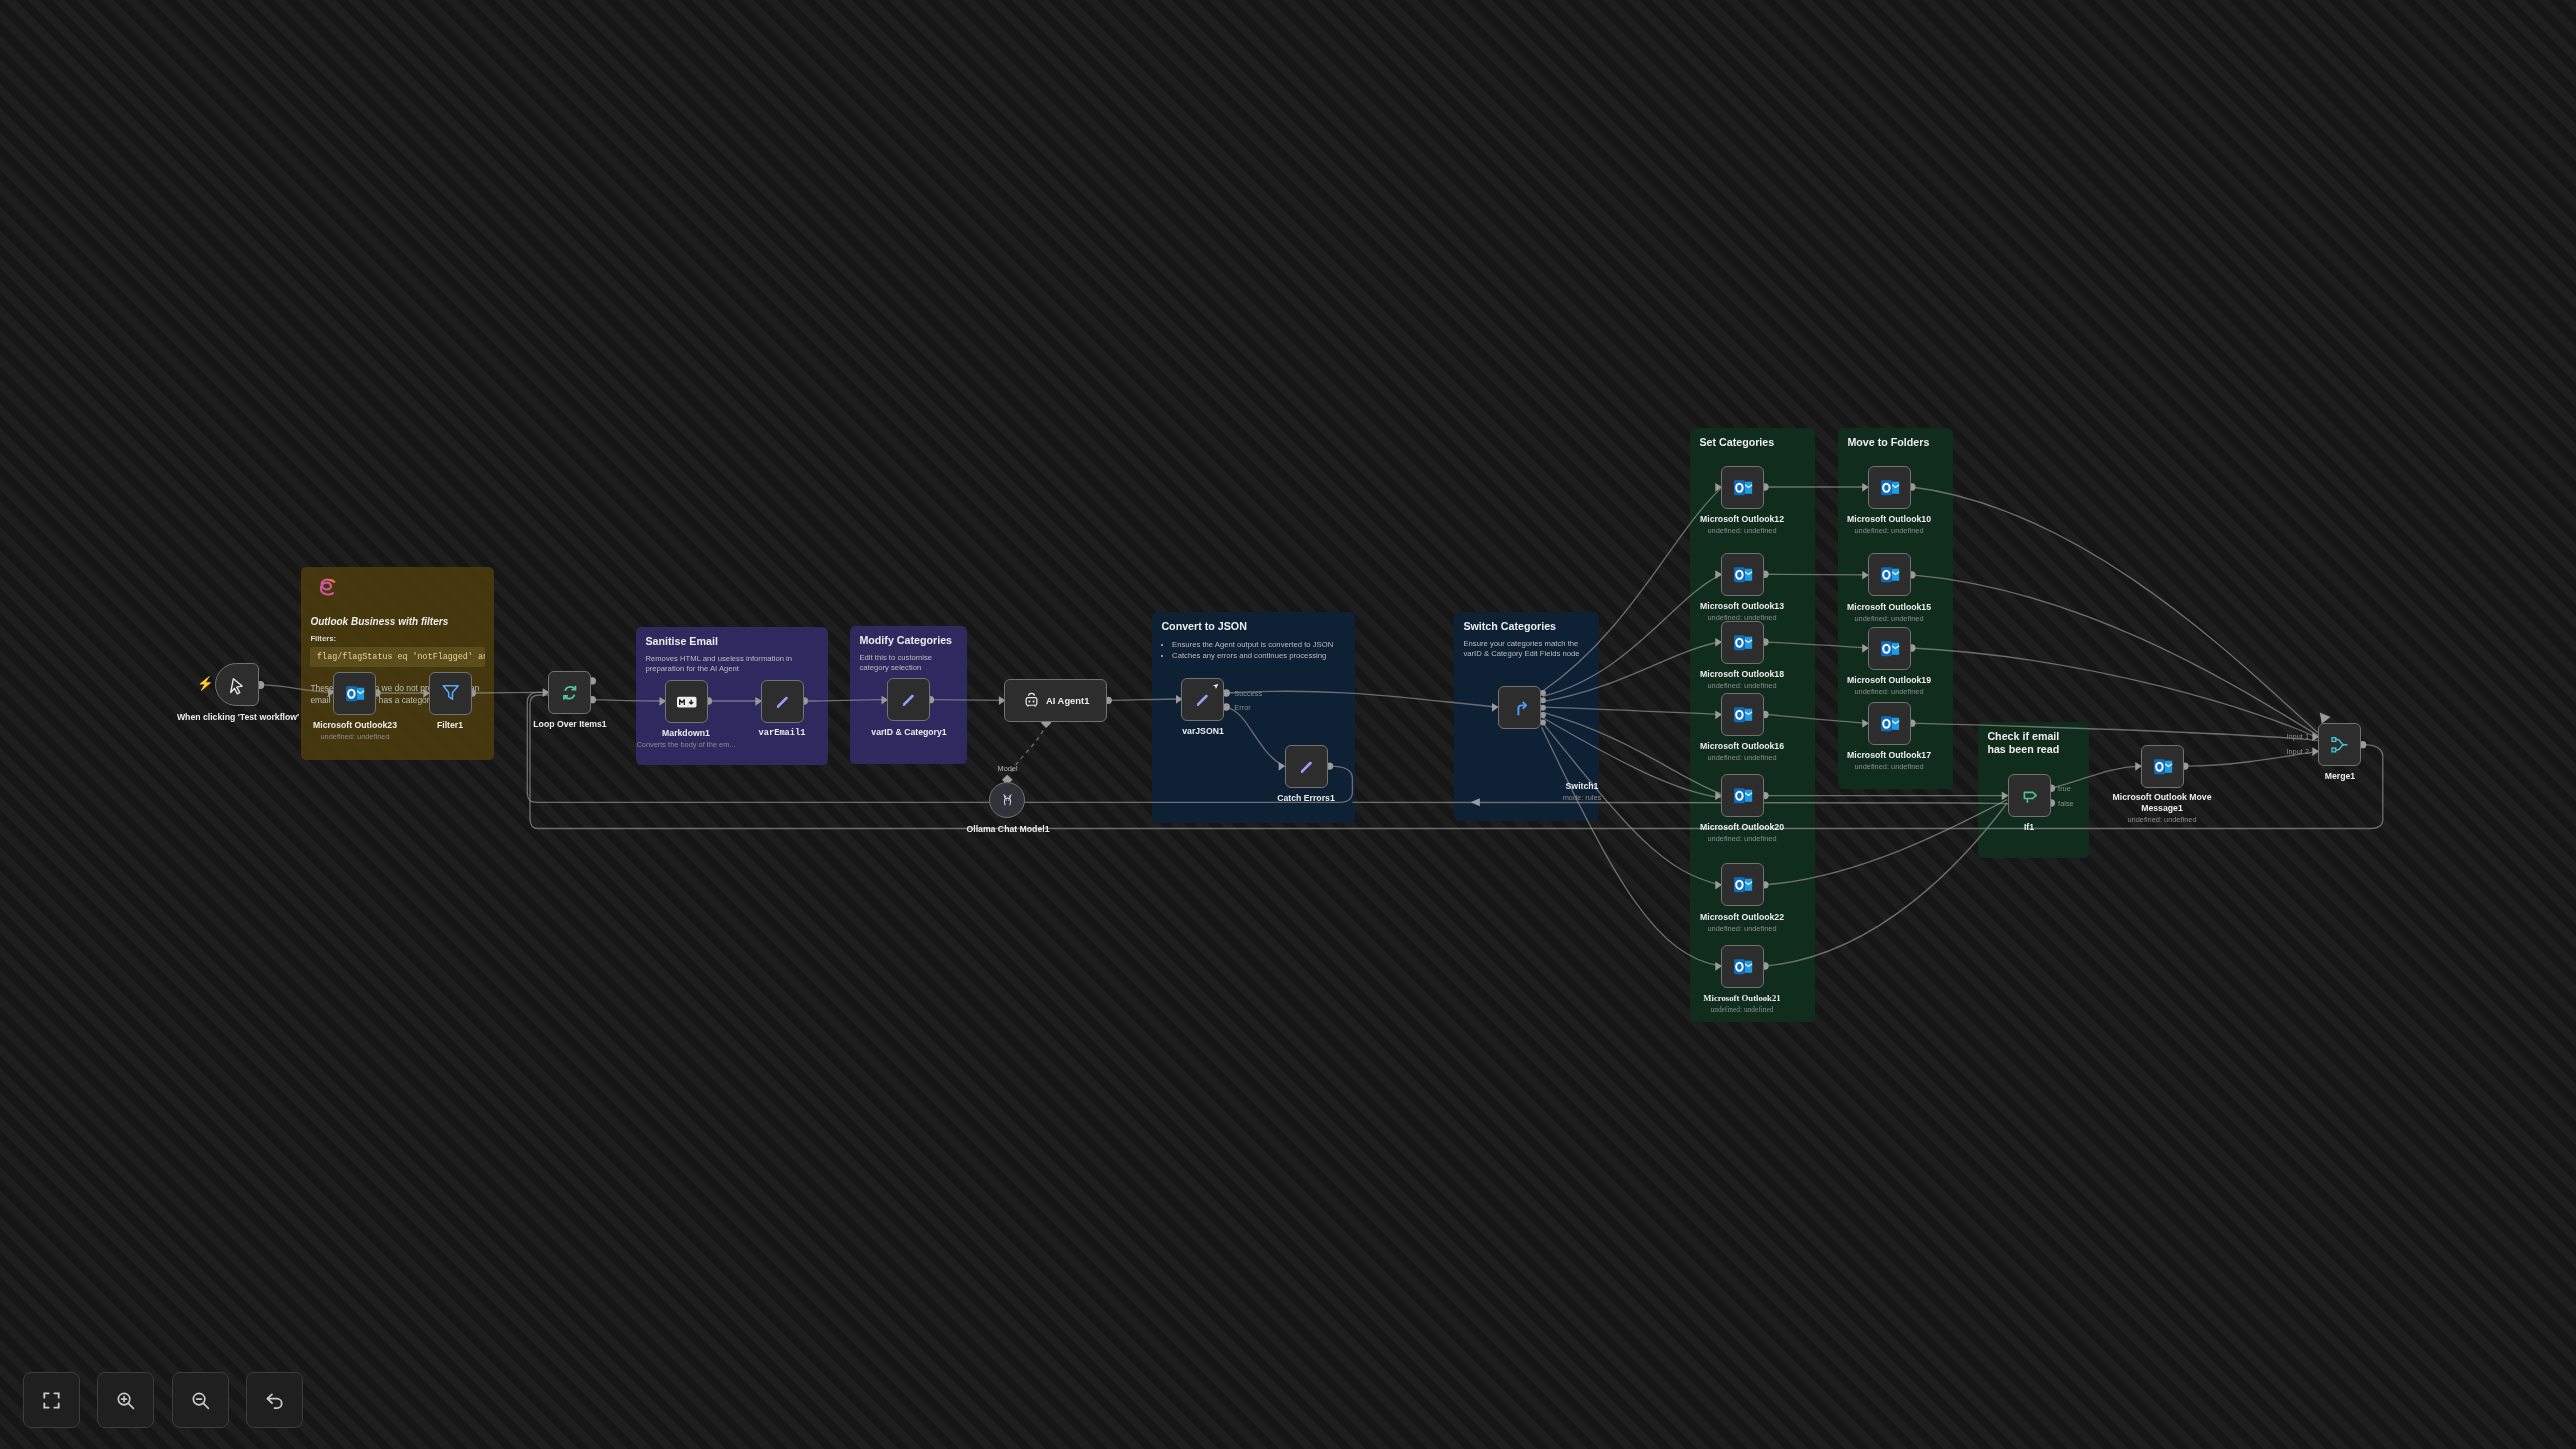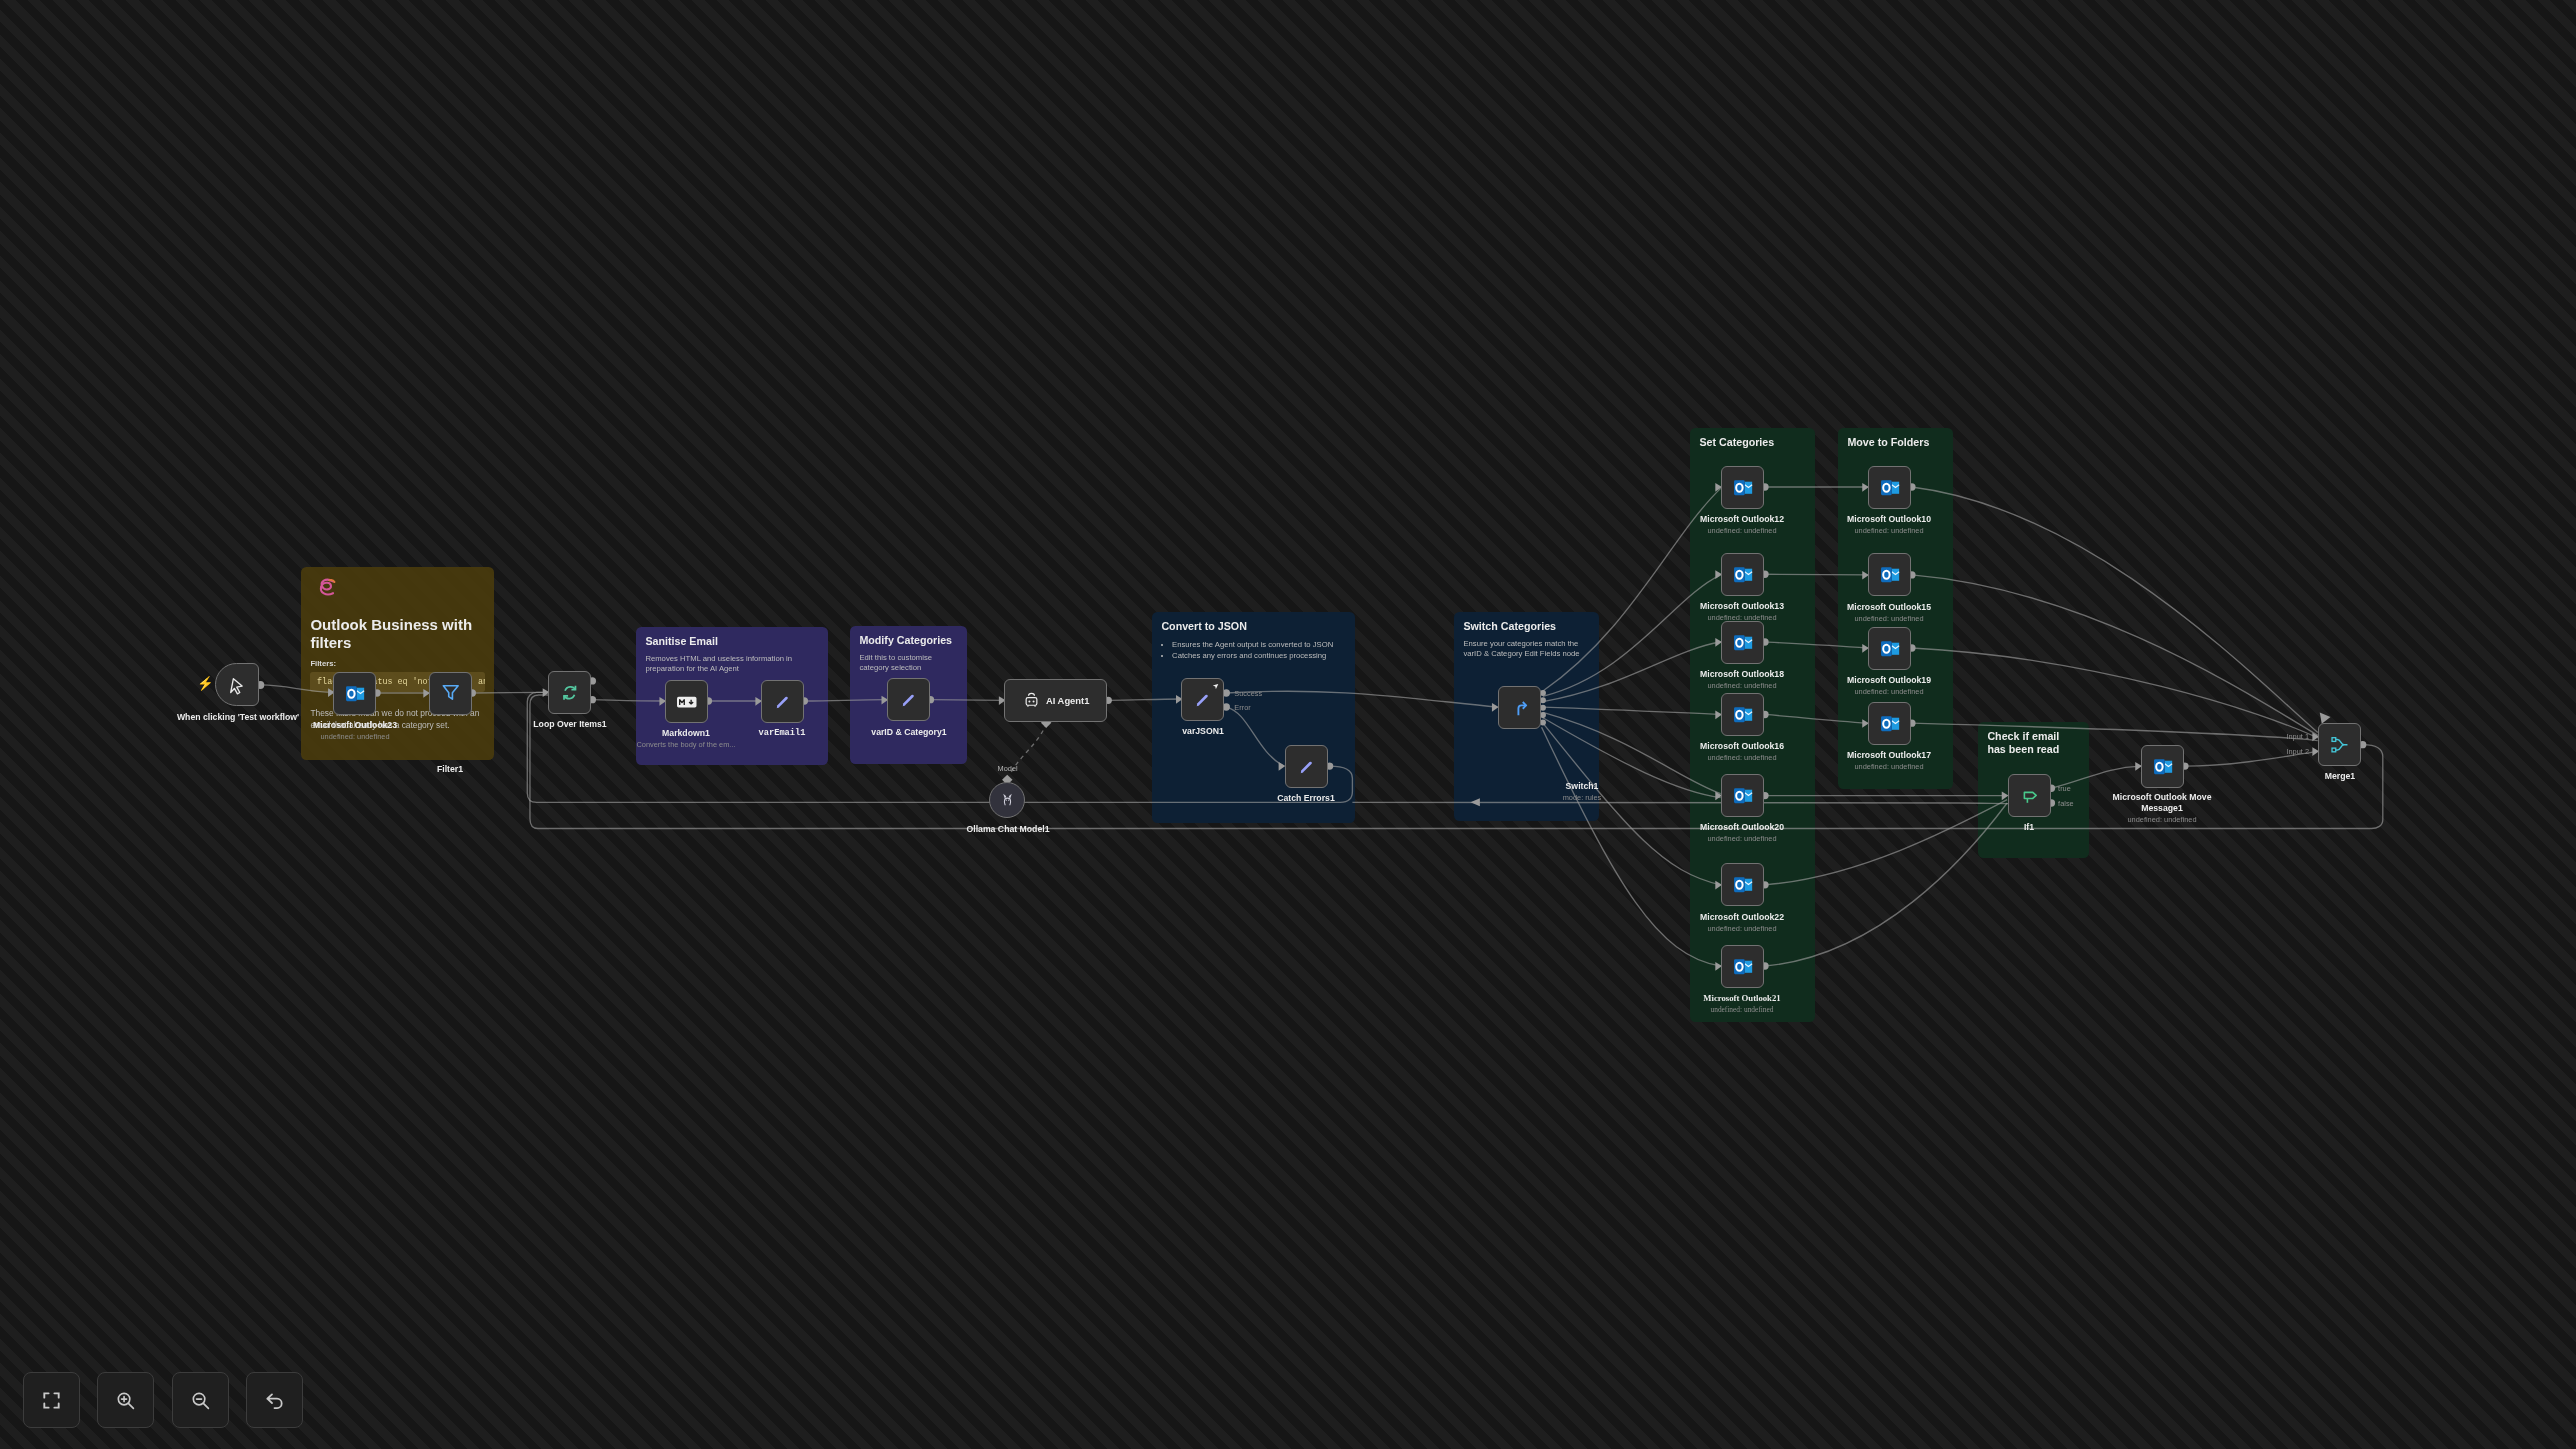--- a/index.html
+++ b/index.html
@@ -124,21 +124,21 @@
     <g id="i-undo">
         <path d="M12.5 7.5 l-6.5 6 6.5 6 M6 13.5 h13.5 a6.5 6.5 0 0 1 0 13 h-3.5" fill="none" stroke="#c9c9c9" stroke-width="2.5" stroke-linecap="round" stroke-linejoin="round"></path>
       </g>
   </defs>
 </svg>
 
 <div class="sticky st-amber" style="left:301px;top:567px;width:193px;height:193px;">
   <svg width="28" height="28" viewBox="0 0 40 40" style="margin:0 0 10.7px 1.3px;">
       <use href="#i-squiggle"></use>
     </svg>
-  <div class="stitle" style="font-size:15px;">Outlook Business with filters</div>
+  <div class="stitle" style="font-size:10px;font-style:italic;">Outlook Business with filters</div>
   <div class="flabel">Filters:</div>
   <div class="codeblock">flag/flagStatus eq 'notFlagged' and not ca</div>
   <div class="sbody" style="margin-top:16px;font-size:8.4px;">These filters mean we do not proceed with an email that already has a category set.</div>
 </div>
 
 <div class="sticky st-indigo" style="left:636px;top:627px;width:192px;height:138px;">
   <div class="stitle">Sanitise Email</div>
   <div class="sbody">Removes HTML and useless information in preparation for the AI Agent</div>
 </div>
 
@@ -306,21 +306,21 @@
 <div class="nlabelwrap" style="left:281px;top:720px;">
   <div class="nl">Microsoft Outlook23</div>
   <div class="ns">undefined: undefined</div>
 </div>
 
 <div class="node" style="left:429px;top:672px;">
   <svg class="nicon" viewBox="0 0 32 32">
       <use href="#i-filter"></use>
     </svg>
 </div>
-<div class="nlabelwrap" style="left:376px;top:720px;margin-top:44px;">
+<div class="nlabelwrap" style="left:376px;top:720px;">
   <div class="nl">Filter1</div>
 </div>
 
 <div class="node" style="left:548px;top:671px;">
   <svg class="nicon" viewBox="0 0 32 32">
       <use href="#i-loop"></use>
     </svg>
 </div>
 <div class="nlabelwrap" style="left:496px;top:719px;">
   <div class="nl">Loop Over Items1</div>

